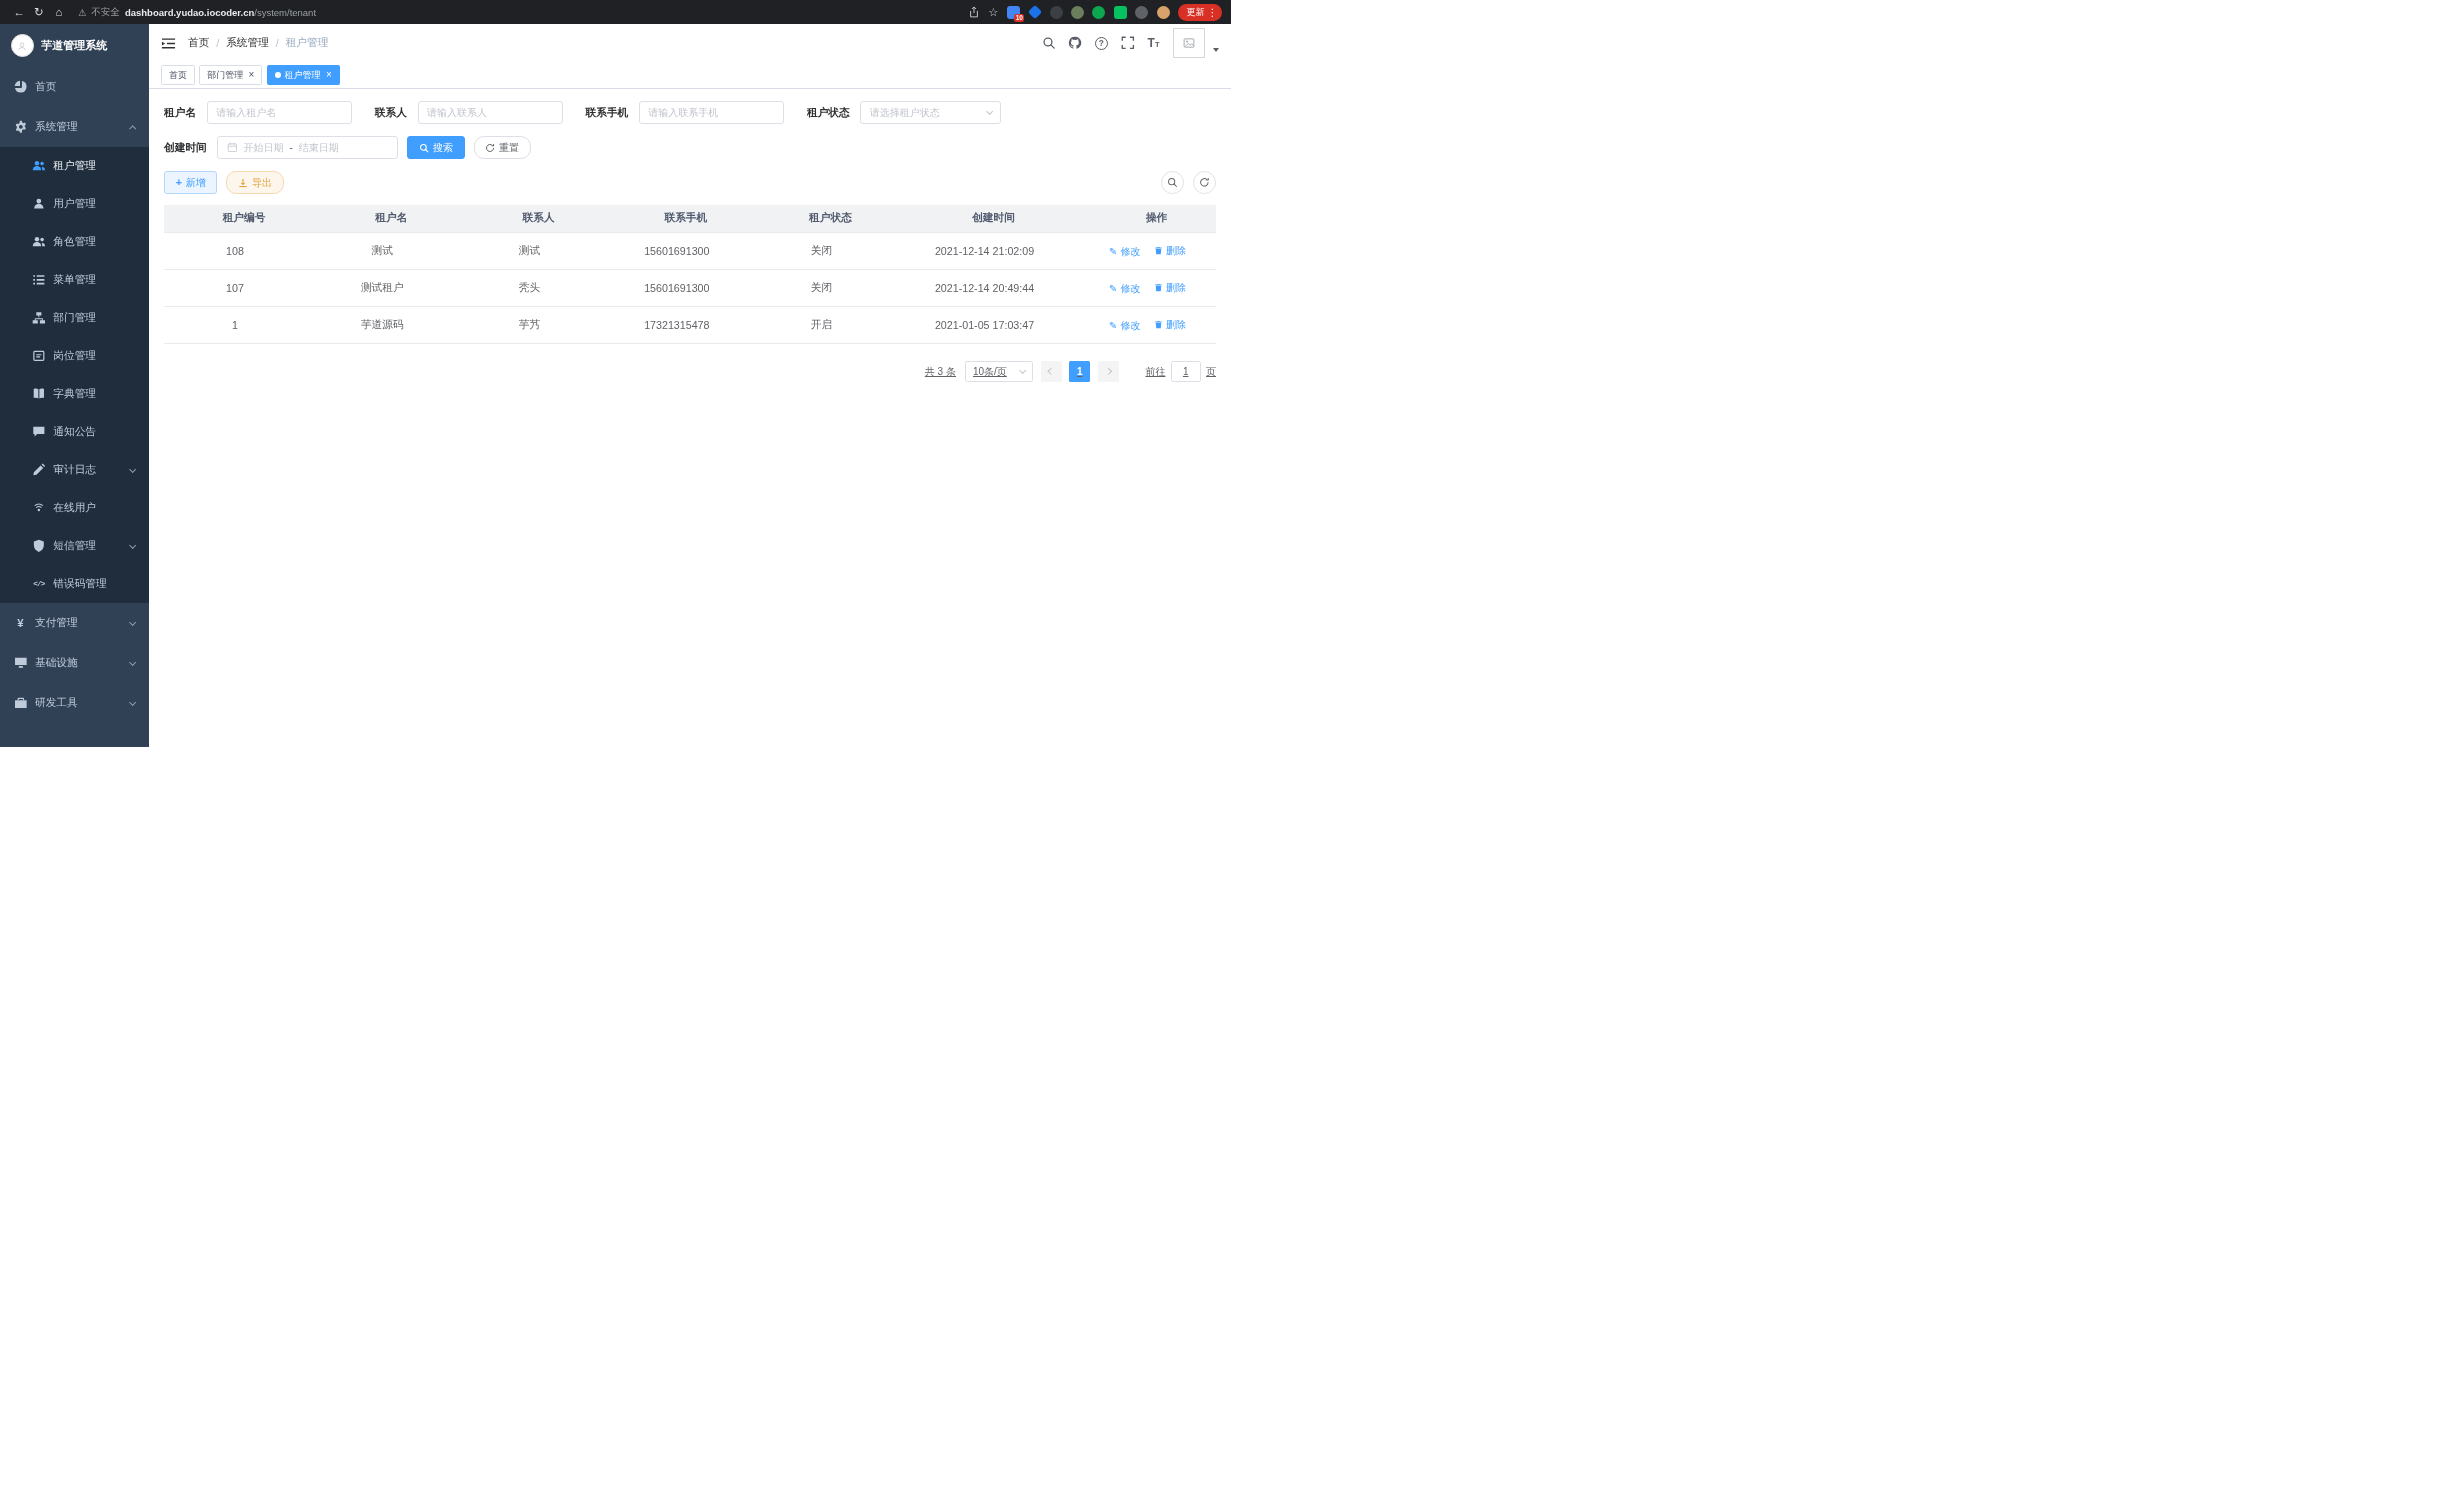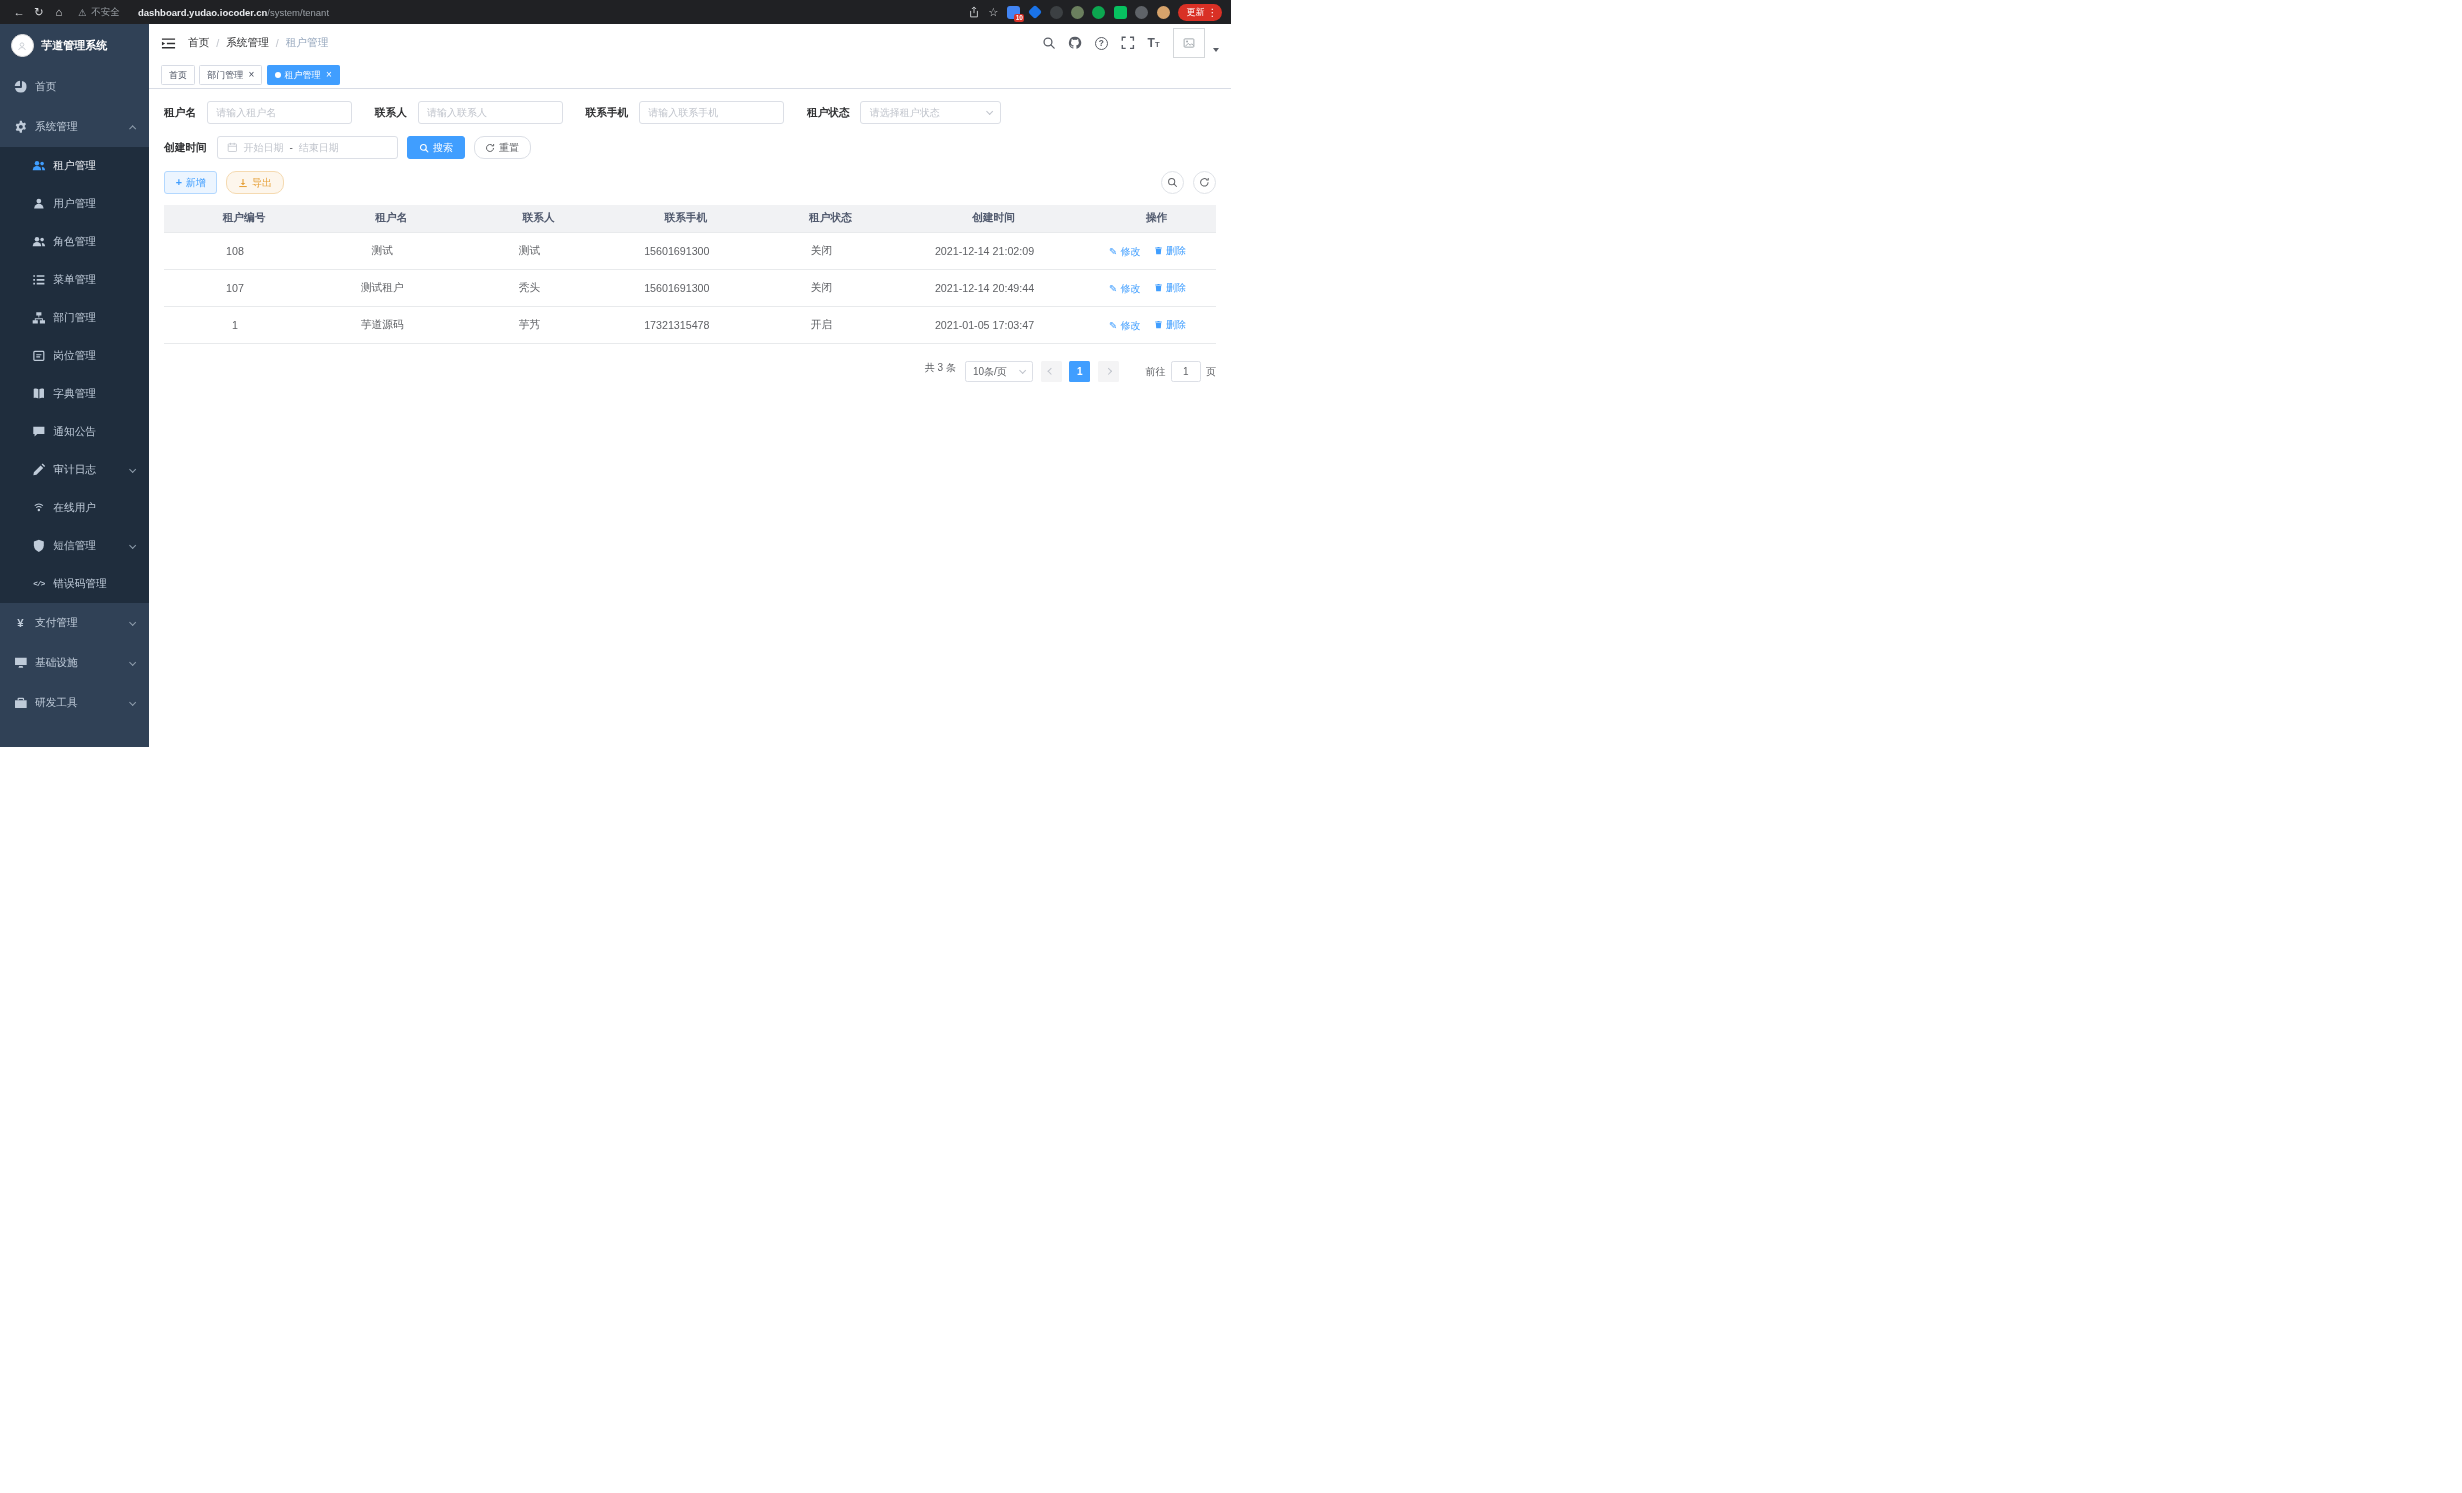--- a/index.html
+++ b/index.html
@@ -5,21 +5,21 @@
   * { box-sizing: border-box; margin: 0; padding: 0; }
   html,body { width: 1231px; height: 747px; overflow: hidden; }
   body { font-family: "Liberation Sans", "DejaVu Sans", sans-serif; background: #fff; color: #303133; }
   .screen { width: 1231px; height: 747px; display: flex; flex-direction: column; }
 
   
   .browser { height: 24px; background: #202124; display: flex; align-items: center; padding: 0 9px; color: #e8eaed; flex-shrink: 0; }
   .bicon { width: 20px; height: 20px; border-radius: 50%; display: flex; align-items: center; justify-content: center; font-size: 11.4px; color: #d8dadd; cursor: pointer; }
   .site-chip { display: flex; align-items: center; gap: 4.6px; margin-left: 9px; font-size: 9.5px; color: #9aa0a6; cursor: pointer; }
   .url { font-size: 9.5px; margin-left: 5.3px; cursor: text; white-space: nowrap; }
-  .url .host { color: #e8eaed; font-weight: 700; margin-left: 13px; }
+  .url .host { color: #e8eaed; font-weight: 700; }
   .url .path { color: #9aa0a6; }
   .b-spacer { flex: 1; }
   .b-right { display: flex; align-items: center; gap: 8.4px; }
   .b-right .svgicon { width: 12px; height: 12px; color: #c7cacd; cursor: pointer; }
   .star { font-size: 11.4px; color: #c7cacd; cursor: pointer; }
   .ext { position: relative; width: 13px; height: 13px; border-radius: 50%; cursor: pointer; flex-shrink: 0; }
   .ext.sq { border-radius: 3px; }
   .ext-badge { position: absolute; bottom: -3.8px; right: -4.6px; background: #d93025; color: #fff; font-size: 6.5px; line-height: 8.4px; padding: 0 1.5px; border-radius: 2.3px; font-weight: 700; }
   .e1 { background: #4285f4; }
   .e2 { background: #1a73e8; transform: rotate(45deg); border-radius: 2.3px; width: 10px; height: 10px; margin: 0 1.5px; }
@@ -109,21 +109,21 @@
 
   
   table { width: 100%; border-collapse: collapse; table-layout: fixed; }
   th { height: 28px; background: #f1f2f4; font-size: 10.7px; font-weight: 700; color: #515a6e; border-bottom: 0.8px solid #e8eaec; text-align: center; padding-left: 18px; }
   td { height: 37px; font-size: 10.7px; color: #606266; border-bottom: 0.8px solid #e8eaec; text-align: center; white-space: nowrap; }
   .action-link { color: #409eff; font-size: 10px; margin: 0 5.3px; display: inline-flex; align-items: center; gap: 3px; cursor: pointer; text-decoration: none; }
   .action-link .svgicon { width: 9px; height: 9px; }
   .edit-glyph { font-size: 10px; }
 
   
-  .pagination { display: flex; align-items: flex-start; justify-content: flex-end; margin-top: 17px; font-size: 10px; color: #606266; gap: 7.6px; }
+  .pagination { display: flex; align-items: center; justify-content: flex-end; margin-top: 17px; font-size: 10px; color: #606266; gap: 7.6px; text-decoration: underline; }
   .pg-total { margin-right: 1.5px; }
   .pg-size { width: 68px; height: 21px; border: 0.8px solid #dcdfe6; border-radius: 2.3px; display: flex; align-items: center; justify-content: space-between; padding: 0 6.9px; cursor: pointer; background: #fff; }
   .pg-btn { min-width: 21px; height: 21px; border-radius: 1.5px; background: #f4f4f5; display: flex; align-items: center; justify-content: center; cursor: pointer; color: #c0c4cc; }
   .pg-btn .chev { width: 4.6px; height: 4.6px; }
   .pg-btn.current { background: #409eff; color: #fff; font-weight: 700; cursor: default; }
   .pg-goto { display: flex; align-items: center; gap: 5.3px; margin-left: 19px; }
   .pg-goto input { width: 30px; height: 21px; border: 0.8px solid #dcdfe6; border-radius: 2.3px; text-align: center; font-size: 10px; color: #606266; outline: none; font-family: inherit; }
 
   .svgicon { display: inline-block; }
   svg { display: block; width: 100%; height: 100%; }

